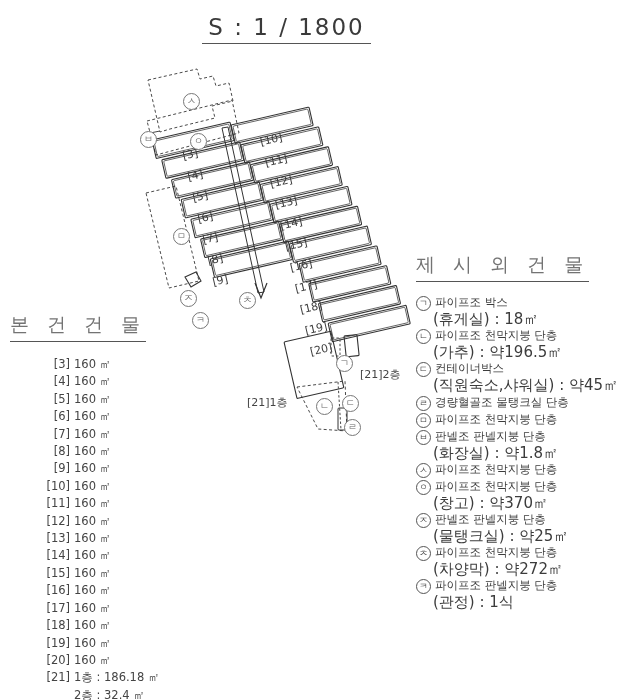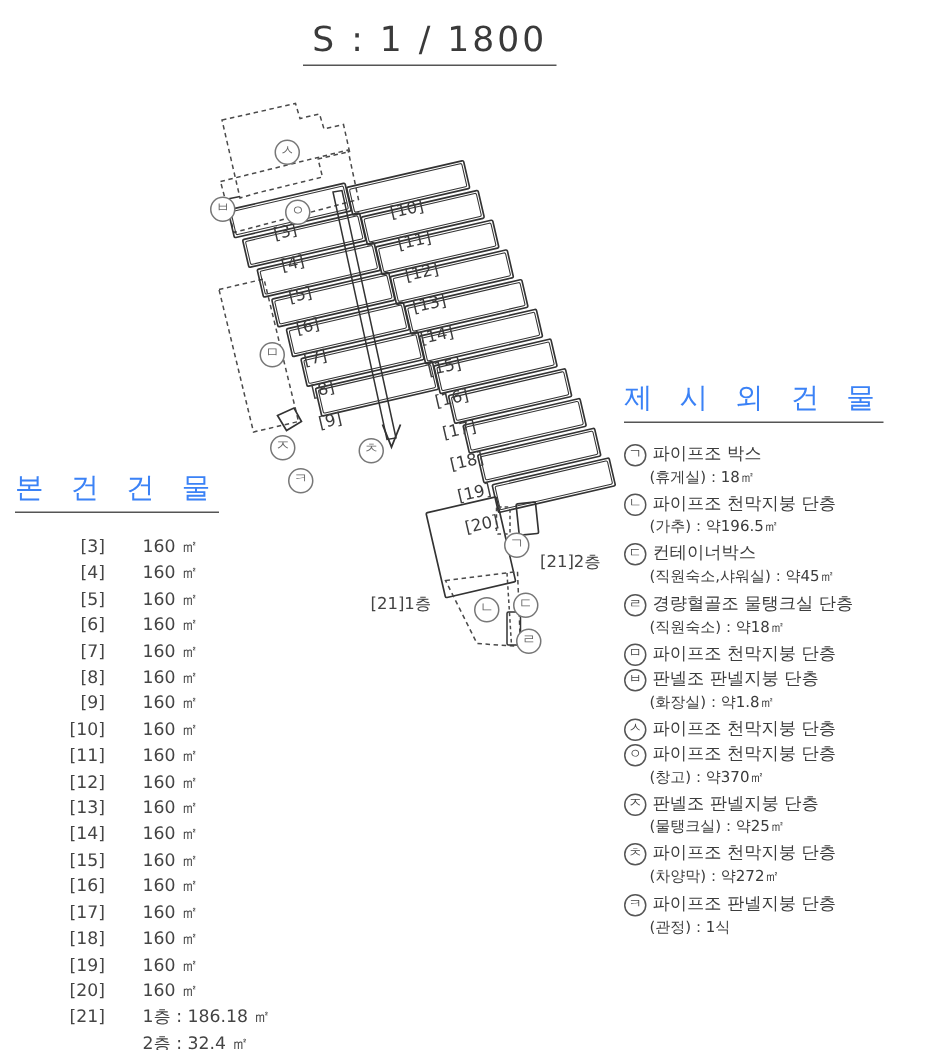--- a/index.html
+++ b/index.html
@@ -24,47 +24,47 @@
     padding:0 6px 3px 6px;
     display:inline-block;
   }
 
   
   #drawing{position:absolute;left:0;top:0;width:430px;height:470px;}
   #drawing svg{display:block;}
 
   
   .list-head{
-    font-size:19px;letter-spacing:6px;color:#3b82f6;
+    font-size:19px;letter-spacing:6px;color:#737373;
     white-space:nowrap;
   }
   .list-head u{
     text-decoration:none;border-bottom:1.5px solid #555;
     padding-bottom:3px;display:inline-block;
   }
 
   #main-list{position:absolute;left:10px;top:312px;width:230px;}
   #main-list .rows{margin-top:14px;padding-left:24px;}
   .mrow{
     font-size:11.5px;color:#444;line-height:17.4px;
     white-space:nowrap;display:flex;
   }
   .mrow .idx{display:inline-block;width:36px;text-align:right;}
-  .mrow .val{display:inline-block;margin-left:25px;}
+  .mrow .val{display:inline-block;margin-left:4px;}
   .mrow .sub{display:inline-block;width:36px;}
 
   #ext-list{position:absolute;left:416px;top:252px;width:200px;}
   #ext-list .rows{margin-top:12px;}
   .erow{margin-bottom:0px;}
   .eline1{
     font-size:11.5px;color:#3c3c3c;line-height:16.6px;
     white-space:nowrap;display:flex;align-items:flex-start;
   }
   .eline2{
-    font-size:10px;color:#3c3c3c;line-height:16.2px;
+    font-size:15px;color:#3c3c3c;line-height:16.2px;
     white-space:nowrap;padding-left:17px;
   }
   .circ{
     display:inline-block;width:13px;height:13px;
     border:1px solid #555;border-radius:50%;
     font-size:9px;line-height:12px;text-align:center;
     margin-right:4px;margin-top:2px;flex:0 0 auto;
     color:#444;
   }
 
@@ -349,21 +349,20 @@
             <span class="circ">ㄷ</span>
             <span>컨테이너박스</span>
           </div>
         <div class="eline2">(직원숙소,샤워실) : 약45㎡</div>
       </div>
       <div class="erow">
         <div class="eline1">
             <span class="circ">ㄹ</span>
             <span>경량혈골조 물탱크실 단층</span>
           </div>
-        <div class="eline2">(직원숙소) : 약18㎡</div>
       </div>
       <div class="erow">
         <div class="eline1">
             <span class="circ">ㅁ</span>
             <span>파이프조 천막지붕 단층</span>
           </div>
       </div>
       <div class="erow">
         <div class="eline1">
             <span class="circ">ㅂ</span>

